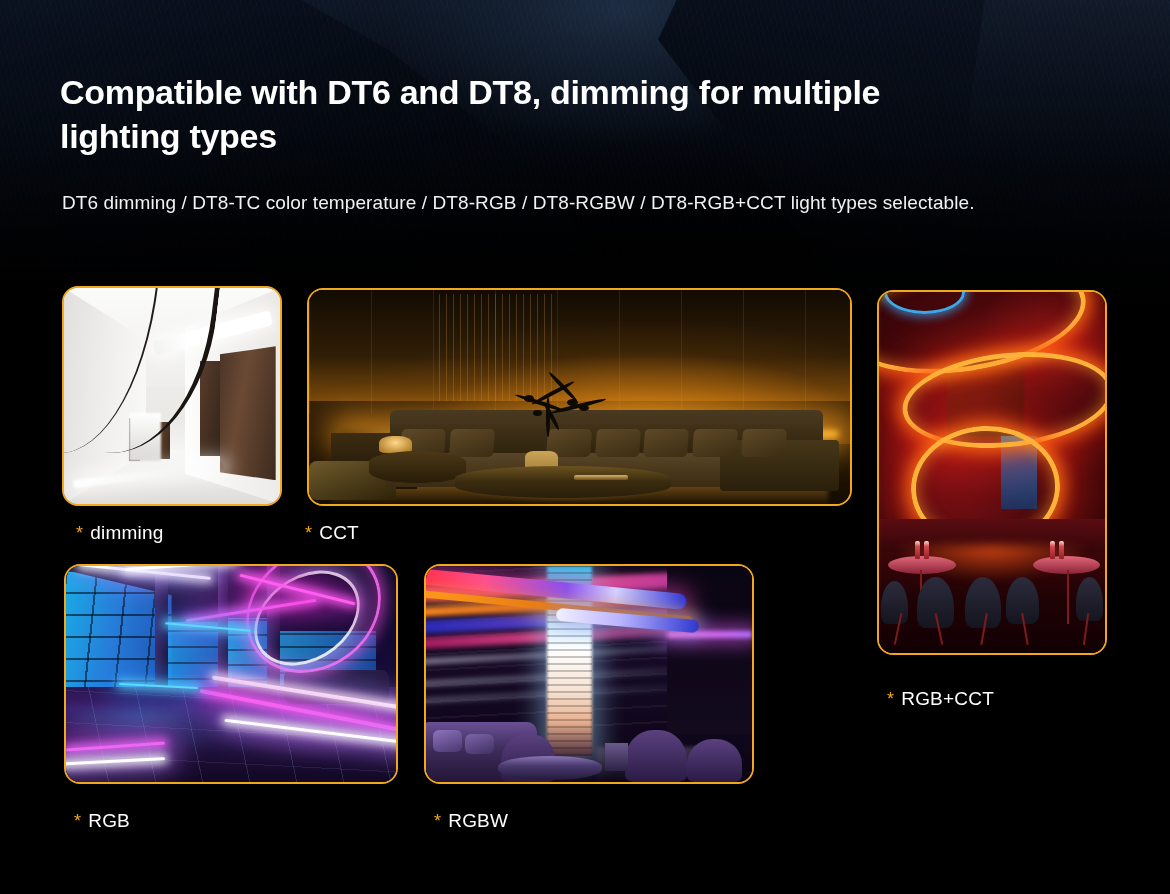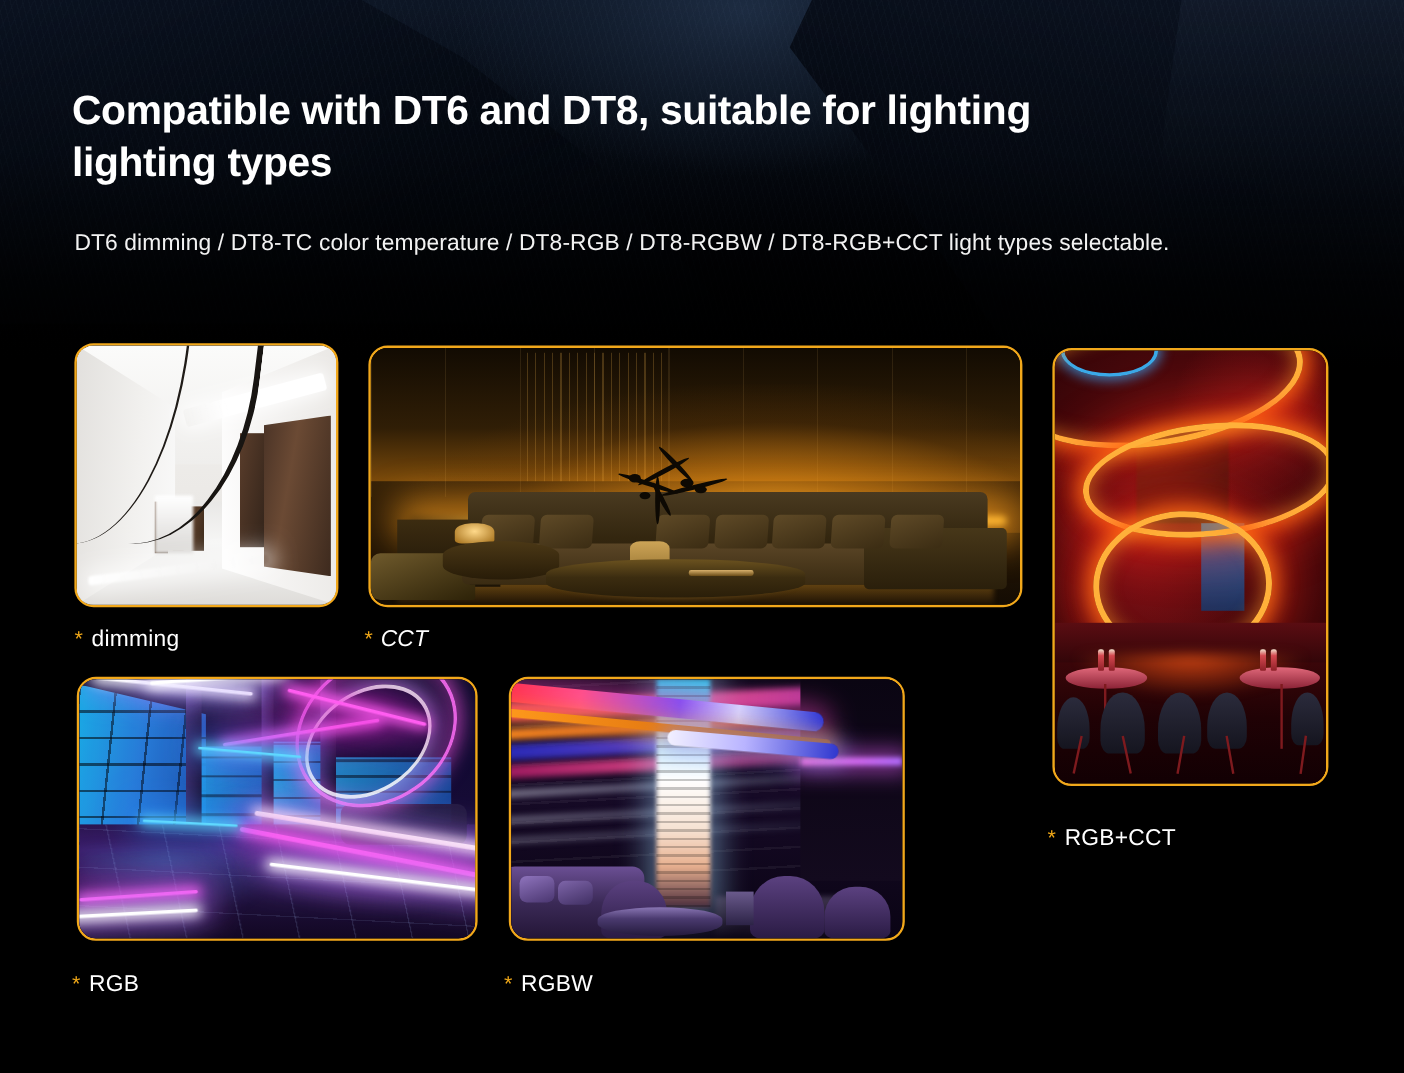--- a/index.html
+++ b/index.html
@@ -67,20 +67,21 @@
   
   .frame {
     position:absolute; border:2px solid #F2A81B; border-radius:16px;
     overflow:hidden; background:#000;
   }
   .photo { position:absolute; inset:0; overflow:hidden; }
 
   .caption {
     position:absolute; font-size:19px; color:#ffffff; white-space:nowrap;
     letter-spacing:.2px;
+    margin-left:14px;
   }
   .caption .star { color:#F0A818; margin-right:7px; font-size:18px; }
 
   
   .p-corridor { background:linear-gradient(180deg,#f3f2f0 0%,#eceae7 55%,#e4e2df 100%); }
   .cor-ceil {
     position:absolute; left:0; top:0; width:100%; height:46%;
     background:linear-gradient(180deg,#fbfbfa 0%,#efeeec 100%);
   }
   .cor-floor {
@@ -415,21 +416,21 @@
   <div class="bg-sky"></div>
   <div class="bg-ridge ridge-a"></div>
   <div class="bg-ridge ridge-b"></div>
   <div class="bg-ridge ridge-c"></div>
   <div class="bg-grain"></div>
   <div class="bg-fade"></div>
 </div>
 
 <div id="content">
 
-  <h1 class="headline">Compatible with DT6 and DT8, suitable for lighting lighting types</h1>
+  <h1 class="headline">Compatible with DT6 and DT8, dimming for multiple lighting types</h1>
   <p class="subhead">DT6 dimming / DT8-TC color temperature / DT8-RGB / DT8-RGBW / DT8-RGB+CCT light types selectable.</p>
 
   <div class="frame" style="left:62px; top:286px; width:220px; height:220px;">
     <div class="photo p-corridor">
       <div class="cor-ceil"></div>
       <div class="cor-floor"></div>
       <div class="cor-wall-l"></div>
       <div class="cor-wall-r"></div>
       <div class="cor-dark-panel"></div>
       <div class="cor-dark-panel2"></div>
@@ -481,21 +482,21 @@
         <i style="left:72%; top:32%; width:10px; height:6px; border-radius:50%;"></i>
         <i style="left:34%; top:38%; width:9px;  height:6px; border-radius:50%;"></i>
       </div>
       <div class="lv-vase"></div>
       <div class="lv-table-glow"></div>
       <div class="lv-table"></div>
       <div style="position:absolute; left:49%; bottom:11%; width:10%; height:2.5%;
                   background:linear-gradient(180deg,#d8b06a,#6b4d18); border-radius:2px;"></div>
     </div>
   </div>
-  <div class="caption" style="left:303px; top:522px;font-style:italic;">
+  <div class="caption" style="left:291px; top:522px;">
     <span class="star">*</span><span>CCT</span>
   </div>
 
   <div class="frame" style="left:64px; top:564px; width:334px; height:220px;">
     <div class="photo p-rgb">
       <div class="rgb-win-left"></div>
       <div class="rgb-win-far"></div>
       <div class="rgb-win-mid"></div>
       <div class="rgb-win-mid2"></div>
       <div class="rgb-col" style="left:27%; top:0; width:4%; height:62%;"></div>

